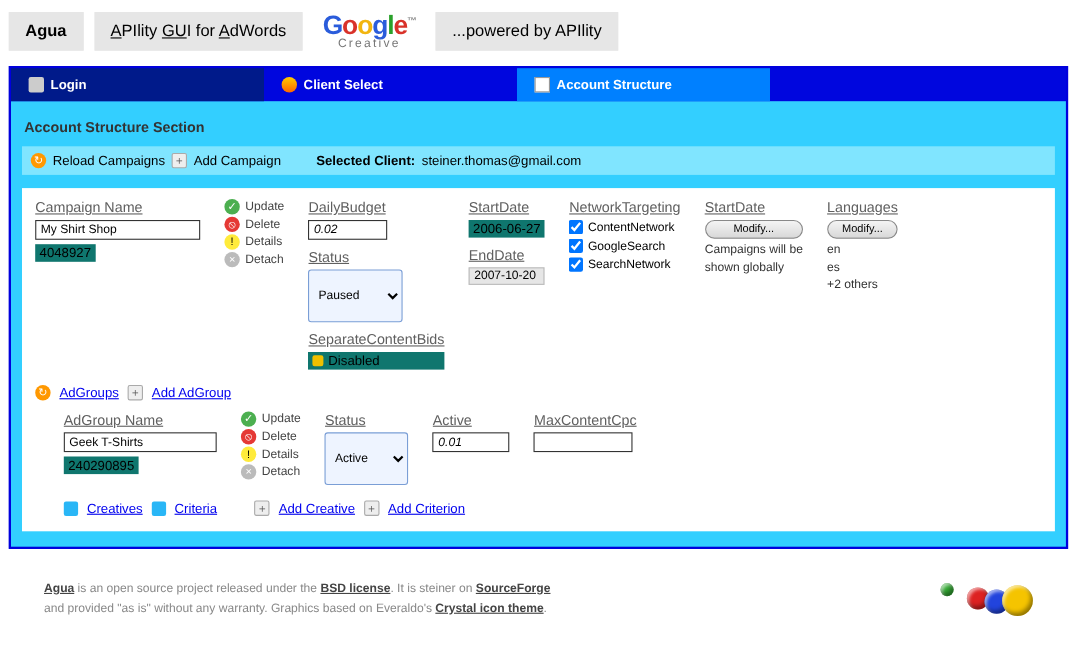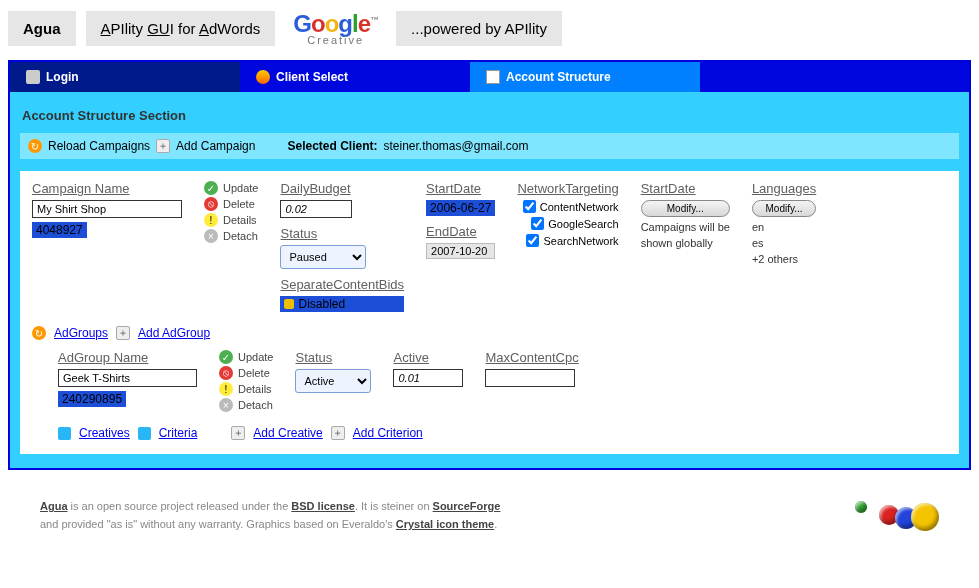--- a/index.html
+++ b/index.html
@@ -38,39 +38,39 @@
   .toolbar{background:#80e5ff;padding:6px 8px;display:flex;align-items:center;gap:6px;flex-wrap:wrap;}
   .toolbar a{color:#000;text-decoration:none;}
   .toolbar .sel-lbl{font-weight:bold;margin-left:4px;padding-left:22px;}
 
   .white-card{background:#fff;margin-top:12px;padding:10px 12px 14px 12px;}
   .row{display:flex;align-items:flex-start;gap:22px;}
   .col{display:flex;flex-direction:column;gap:4px;}
   .lbl{color:#606060;text-decoration:underline;font-size:13px;}
   .field{border:1px solid #333;padding:2px 4px;background:#fff;min-width:110px;font-size:11px;font-family:inherit;}
   .field.small{min-width:70px;font-style:italic;}
-  .hl{background:#1d4ed8;padding:1px 4px;}
+  .hl{background:#0f766e;padding:1px 4px;}
   .grey-date{background:#e6e6e6;padding:1px 4px;border:1px solid #bbb;font-size:11px;}
   .actionlist{display:flex;flex-direction:column;gap:2px;}
   .action{display:flex;align-items:center;gap:5px;color:#444;font-size:11px;}
   .ico{width:14px;height:14px;display:inline-flex;align-items:center;justify-content:center;font-size:10px;color:#fff;border-radius:50%;}
   .ico.green{background:#4caf50;}
   .ico.red{background:#e53935;}
   .ico.bulb{background:#ffeb3b;color:#000;}
   .ico.grey{background:#bbb;}
   .ico.orange{background:#ff9800;}
   .ico.doc{background:#eee;color:#555;border-radius:2px;border:1px solid #aaa;}
-  .chk{display:flex;align-items:center;gap:4px;font-size:11px;justify-content:flex-end;}
+  .chk{display:flex;align-items:center;gap:4px;font-size:11px;}
   .chk input{margin:0;}
   .modify-btn{background:linear-gradient(#f4f4f4,#d8d8d8);border:1px solid #888;border-radius:11px;padding:2px 10px;font-size:10px;font-family:inherit;}
   .small-txt{font-size:11px;color:#333;}
   .subbar{display:flex;align-items:center;gap:8px;margin-top:14px;flex-wrap:wrap;}
   .subbar.pad{margin-left:26px;}
   .adgroup-block{margin-left:26px;margin-top:10px;}
-  select.apple{border:1px solid #7a9ed6;border-radius:3px;padding:4px 4px;font-size:11px;font-family:inherit;background:#eef4ff;}
+  select.apple{border:1px solid #7a9ed6;border-radius:3px;padding:16px 4px;font-size:11px;font-family:inherit;background:#eef4ff;}
   .status-box{display:inline-flex;align-items:center;gap:4px;}
   .status-led{width:10px;height:10px;border-radius:2px;background:#f0c000;}
   .blue-dn{width:13px;height:13px;display:inline-block;border-radius:2px;}
   .footer{margin:28px 40px 20px 40px;display:flex;align-items:center;justify-content:space-between;font-size:11px;color:#888;line-height:1.6;}
   .footer a{color:#444;font-weight:bold;}
   .balls{display:flex;align-items:flex-end;gap:2px;}
   .ball{border-radius:50%;box-shadow:inset -2px -3px 4px rgba(0,0,0,.4), inset 2px 2px 3px rgba(255,255,255,.6);}
 </style>
 </head>
 <body>

